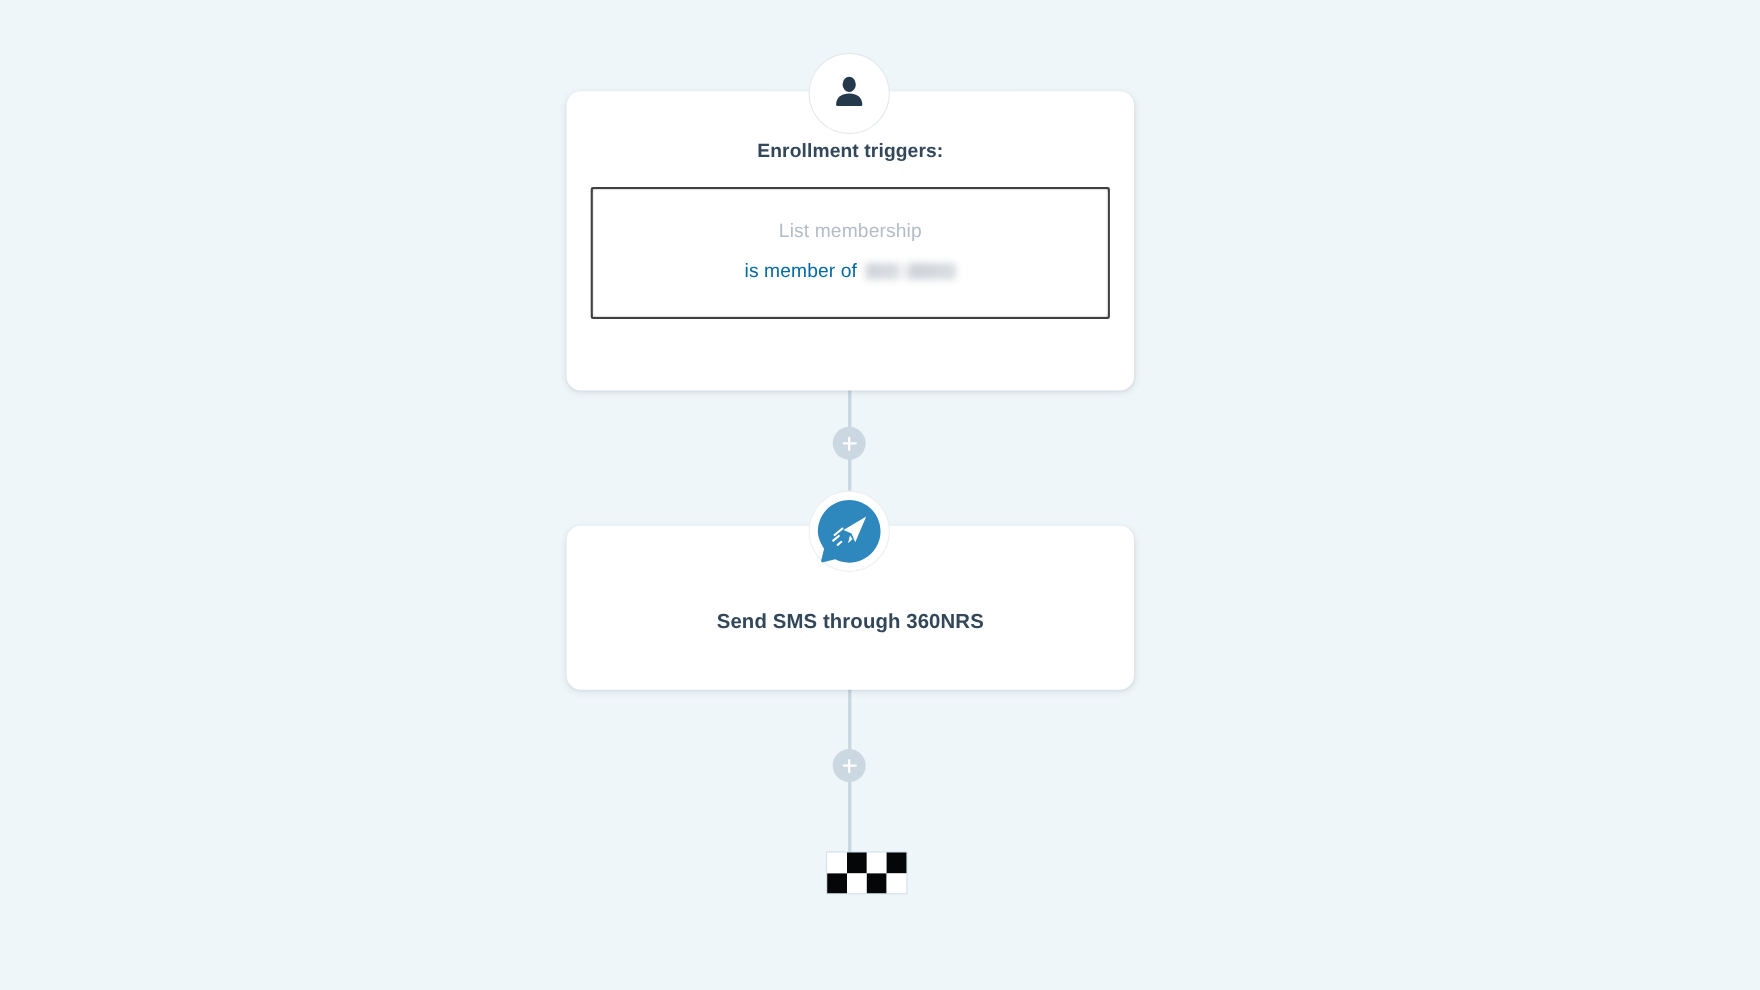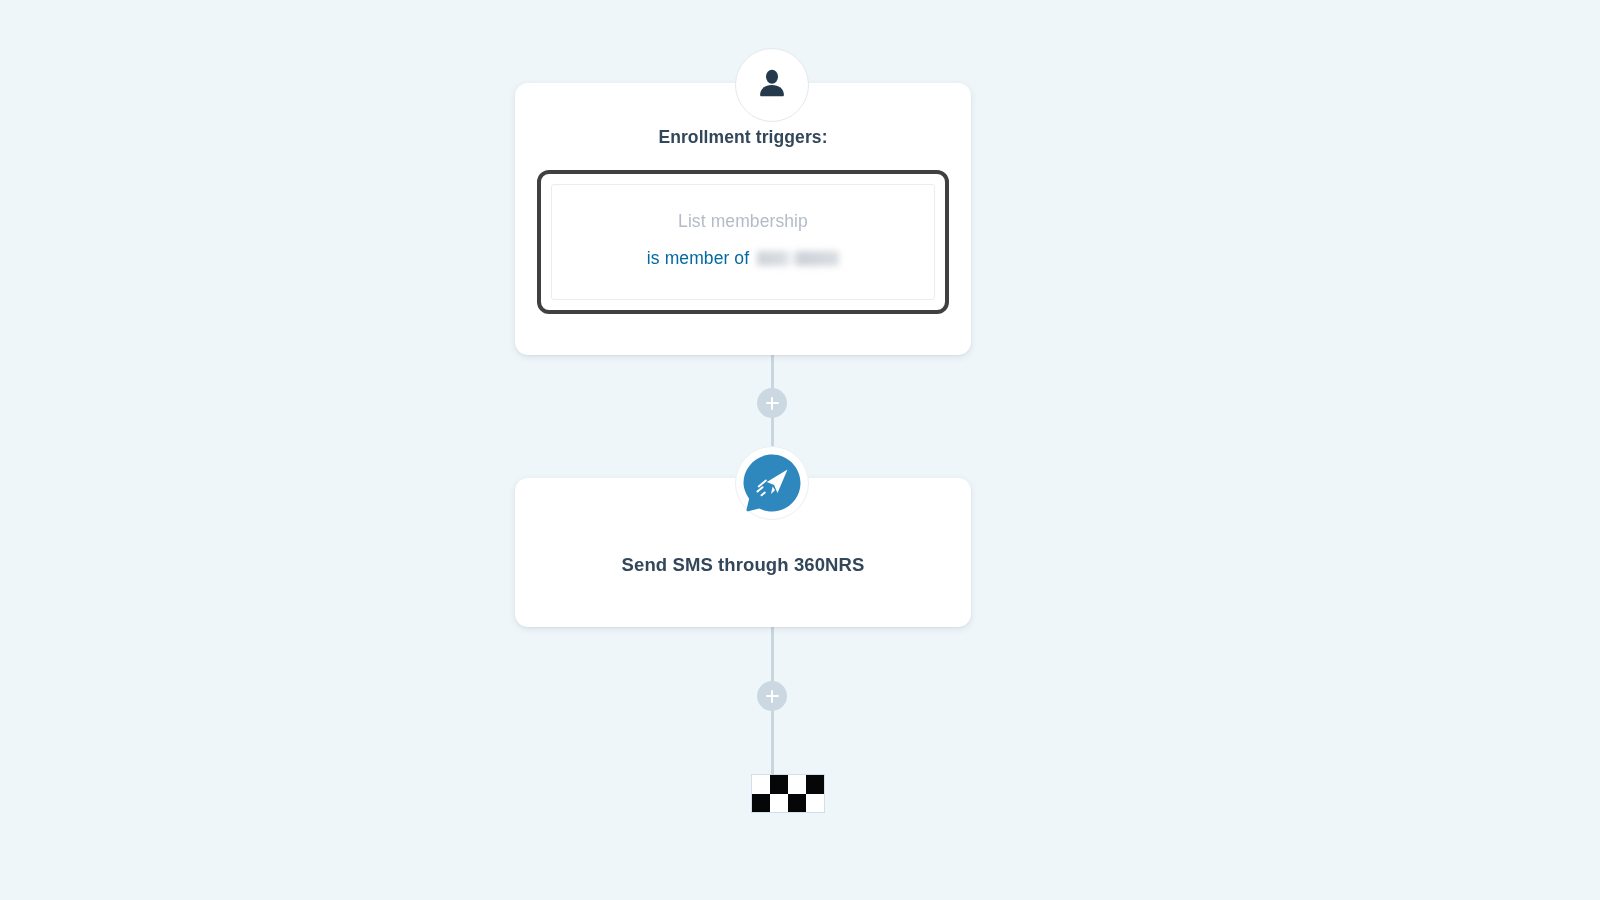--- a/index.html
+++ b/index.html
@@ -55,21 +55,21 @@
   }
   .plus-btn .bar-h { width: 13px; height: 2.5px; }
   .plus-btn .bar-v { width: 2.5px; height: 13px; }
   .plus-1 { top: 388px; }
   .plus-2 { top: 681px; }
 
   
   .card {
     position: absolute;
     left: 515px;
-    width: 456px;
+    width: 516px;
     background: #ffffff;
     border-radius: 13px;
     box-shadow: 0 2px 7px rgba(45, 62, 80, 0.10),
                 0 1px 2px rgba(45, 62, 80, 0.06);
   }
 
   .card-trigger {
     top: 83px;
     min-height: 272px;
     padding: 44px 22px 26px 22px;
@@ -122,23 +122,22 @@
   .trigger-heading {
     text-align: center;
     font-size: 17.5px;
     font-weight: 700;
     color: #33475b;
     letter-spacing: 0.1px;
     margin-bottom: 22px;
   }
 
   .trigger-outer {
-    border: 4px solid #404040;
-    border-radius: 12px;
-    padding: 10px;
+    border: 2px solid #404040;
+    border-radius: 2px;
   }
 
   .trigger-inner {
     border: 1px solid #e9edf0;
     border-radius: 3px;
     padding: 26px 18px 30px 18px;
     text-align: center;
   }
 
   .trigger-type {

